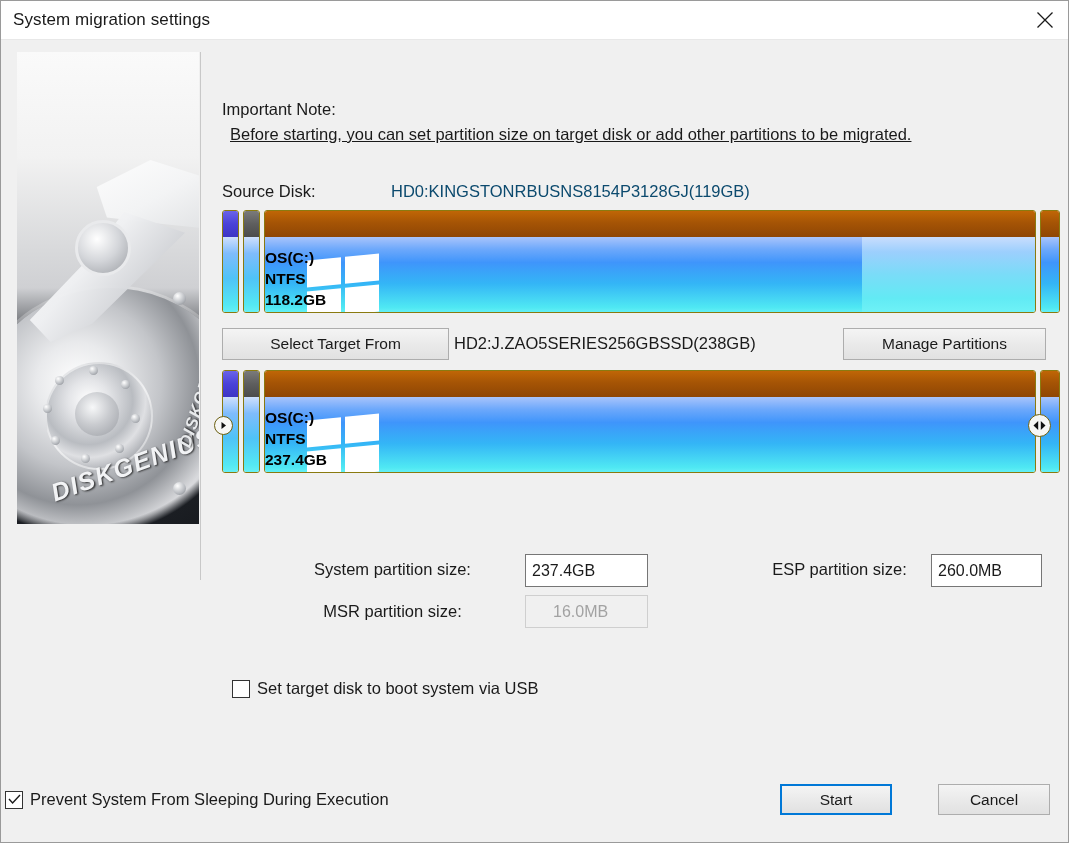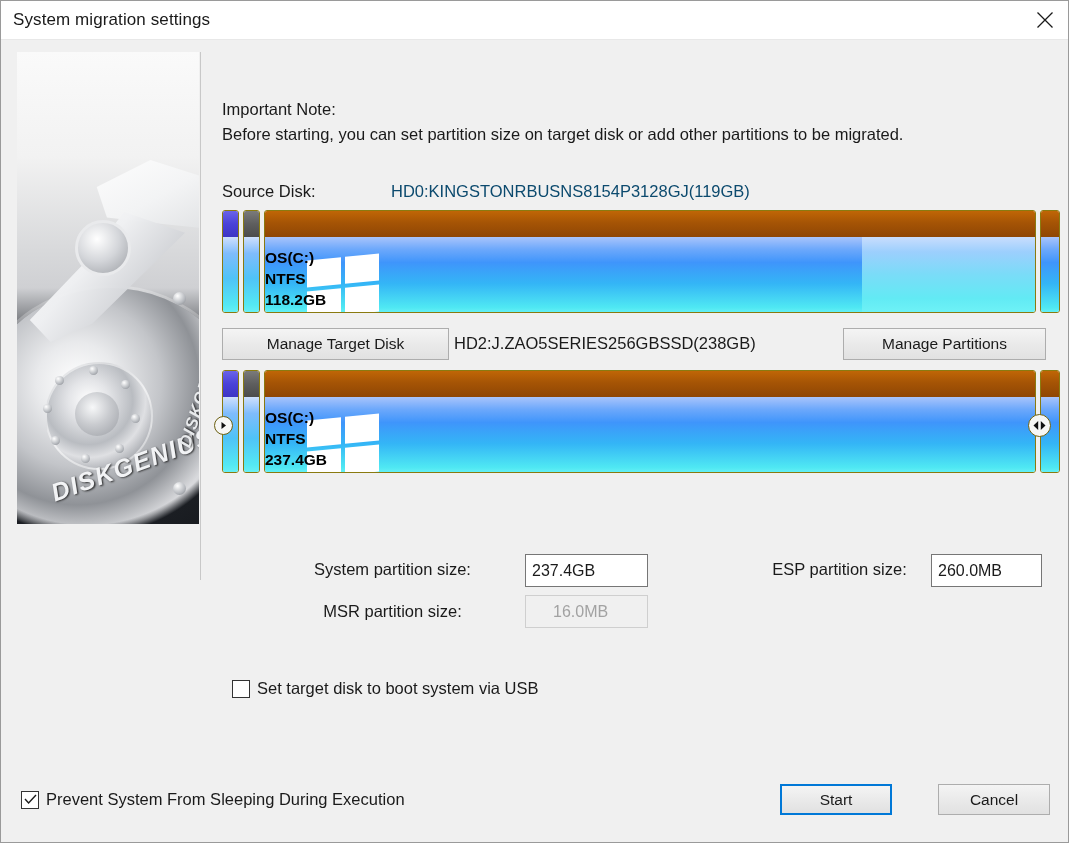--- a/index.html
+++ b/index.html
@@ -173,21 +173,21 @@
     left: 221px;
     top: 0;
     right: 10px;
   }
   .note-line {
     font-size: 16.5px;
     color: #1a1a1a;
     white-space: nowrap;
   }
   #note-title { position: absolute; left: 0; top: 60px; }
-  #note-body  { position: absolute; left: 0; top: 85px; }
+  #note-body  { position: absolute; left: 8px; top: 85px; text-decoration: underline; }
 
   #source-label {
     position: absolute; left: 0; top: 142px;
     font-size: 16.5px; color: #1a1a1a;
   }
   #source-value {
     position: absolute; left: 169px; top: 142px;
     font-size: 16.5px; color: #0c4a6e; white-space: nowrap;
   }
 
@@ -390,21 +390,21 @@
   }
   #cb-usb-row { left: 10px; top: 639px; }
 
   
   #footer {
     position: absolute;
     left: 0; right: 0;
     bottom: 0;
     height: 66px;
   }
-  #cb-prevent-row { position: absolute; left: 20px; top: 14px; }
+  #cb-prevent-row { position: absolute; left: 4px; top: 14px; }
   #start-btn {
     position: absolute;
     right: 176px;
     top: 8px;
     width: 112px;
     height: 31px;
     border: 2px solid #0078d7;
   }
   #cancel-btn {
     position: absolute;
@@ -487,21 +487,21 @@
             <div>NTFS</div>
             <div>118.2GB</div>
           </div>
         </div>
         <div class="part" style="left:818px;width:20px">
           <div class="part-head used"></div>
           <div class="part-body"></div>
         </div>
       </div>
 
-      <button class="winbtn" id="select-target-btn">Manage Target Disk</button>
+      <button class="winbtn" id="select-target-btn">Select Target From</button>
       <div id="target-value">HD2:J.ZAO5SERIES256GBSSD(238GB)</div>
       <button class="winbtn" id="manage-partitions-btn">Manage Partitions</button>
 
       <div class="disk-bar" id="target-bar">
         <div class="handle-left">
           <svg width="9" height="9" viewBox="0 0 9 9" aria-hidden="true">
             <path d="M2.5 1 L7 4.5 L2.5 8 Z" fill="#111"></path>
           </svg>
         </div>
         <div class="part" style="left:0px;width:17px">

